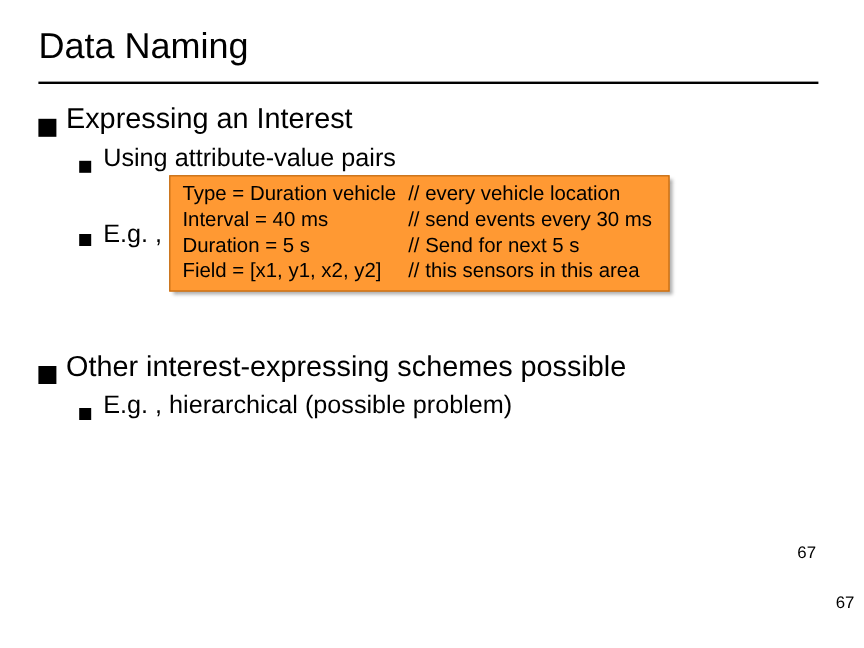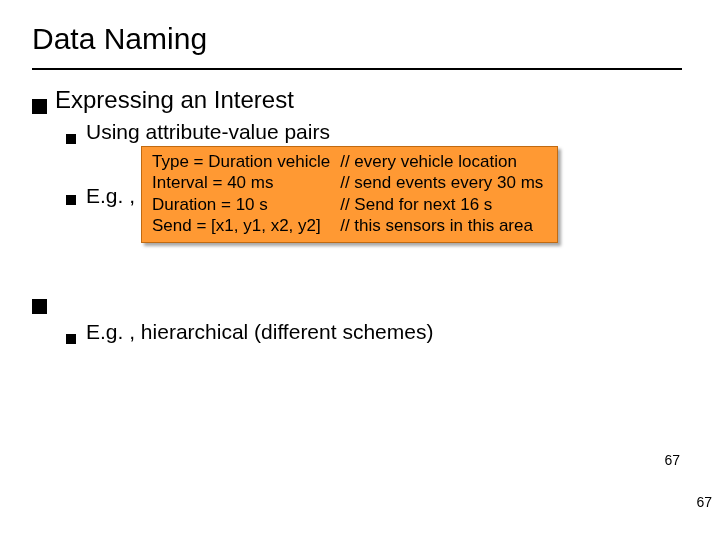--- a/index.html
+++ b/index.html
@@ -148,43 +148,44 @@
               <tbody>
                   <tr>
                 <td>Type = Duration vehicle</td>
                 <td class="cmt">// every vehicle location</td>
               </tr>
               <tr>
                 <td>Interval = 40 ms</td>
                 <td class="cmt">// send events every 30 ms</td>
               </tr>
               <tr>
-                <td>Duration = 10 s</td>
-                <td class="cmt">// Send for next 16 s</td>
+                <td>Duration = 5 s</td>
+                <td class="cmt">// Send for next 5 s</td>
               </tr>
               <tr>
-                <td>Send = [x1, y1, x2, y2]</td>
+                <td>Field = [x1, y1, x2, y2]</td>
                 <td class="cmt">// this sensors in this area</td>
               </tr>
             </tbody>
               </table>
           </div>
         </div>
       </div>
     </div>
   </div>
 
   <div class="section2">
     <div class="l1">
       <div class="bullet-sq"></div>
+      <div>Other interest-expressing schemes possible</div>
     </div>
     <div class="l2-block">
       <div class="l2">
         <div class="bullet-sm"></div>
-        <div>E.g. , hierarchical (different schemes)</div>
+        <div>E.g. , hierarchical (possible problem)</div>
       </div>
     </div>
   </div>
 
   <div class="footer-num">67</div>
   <div class="footer-num2">67</div>
 
 </div>
 
 </body></html>

